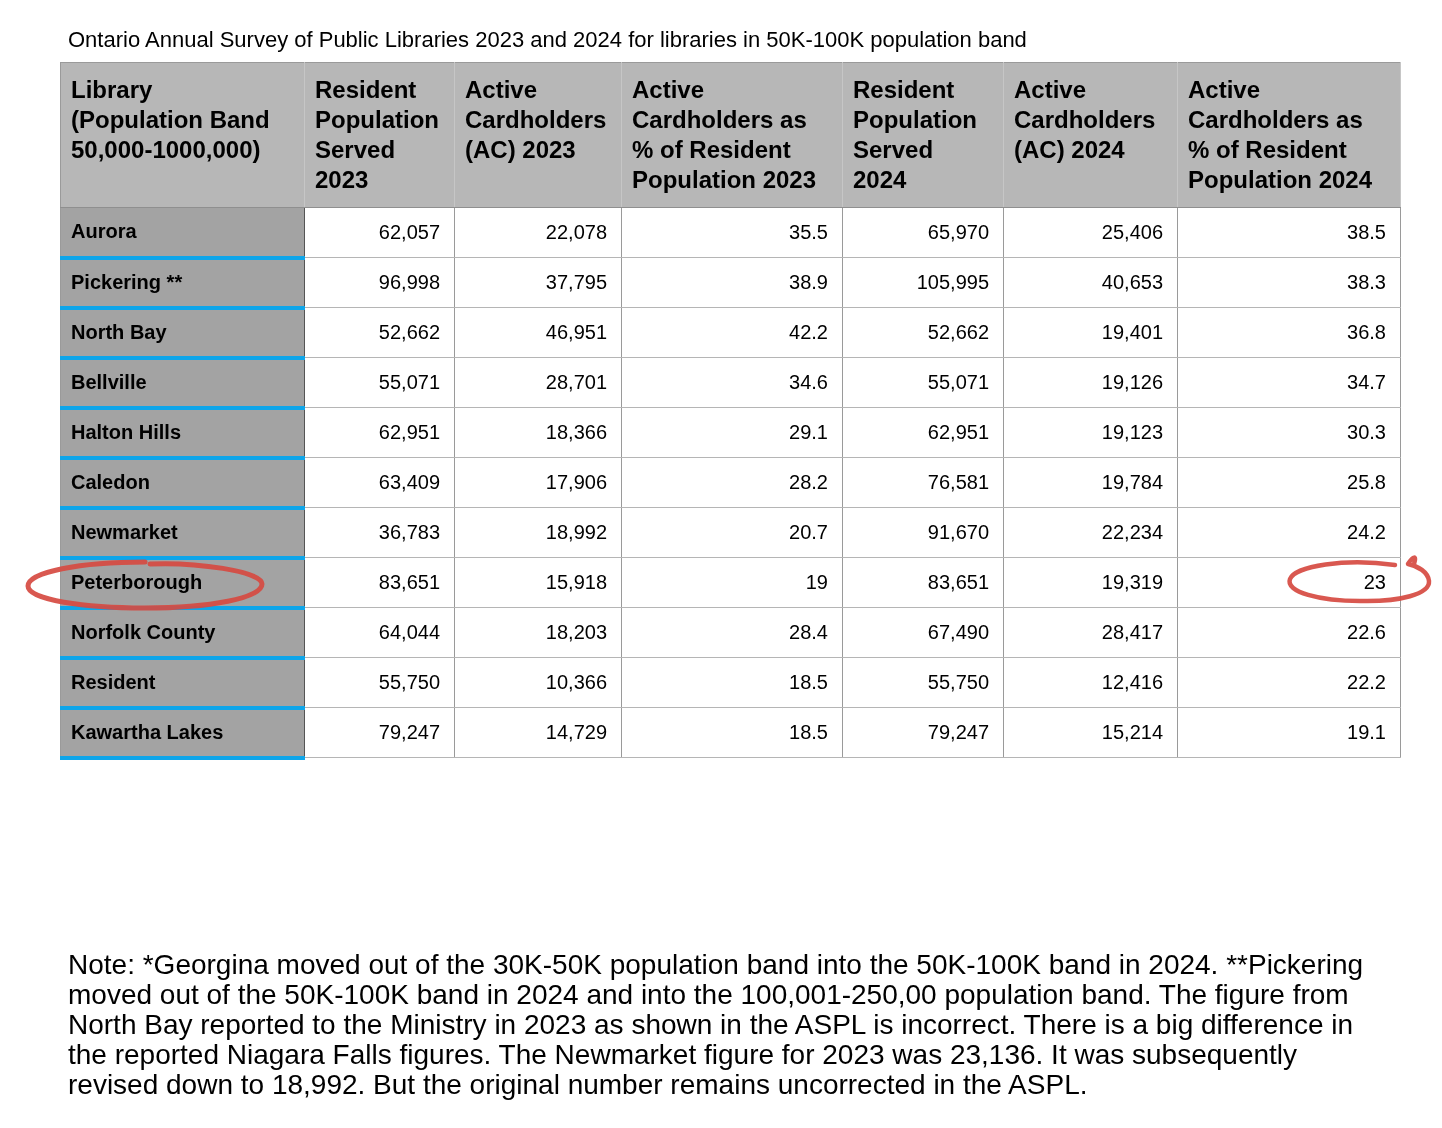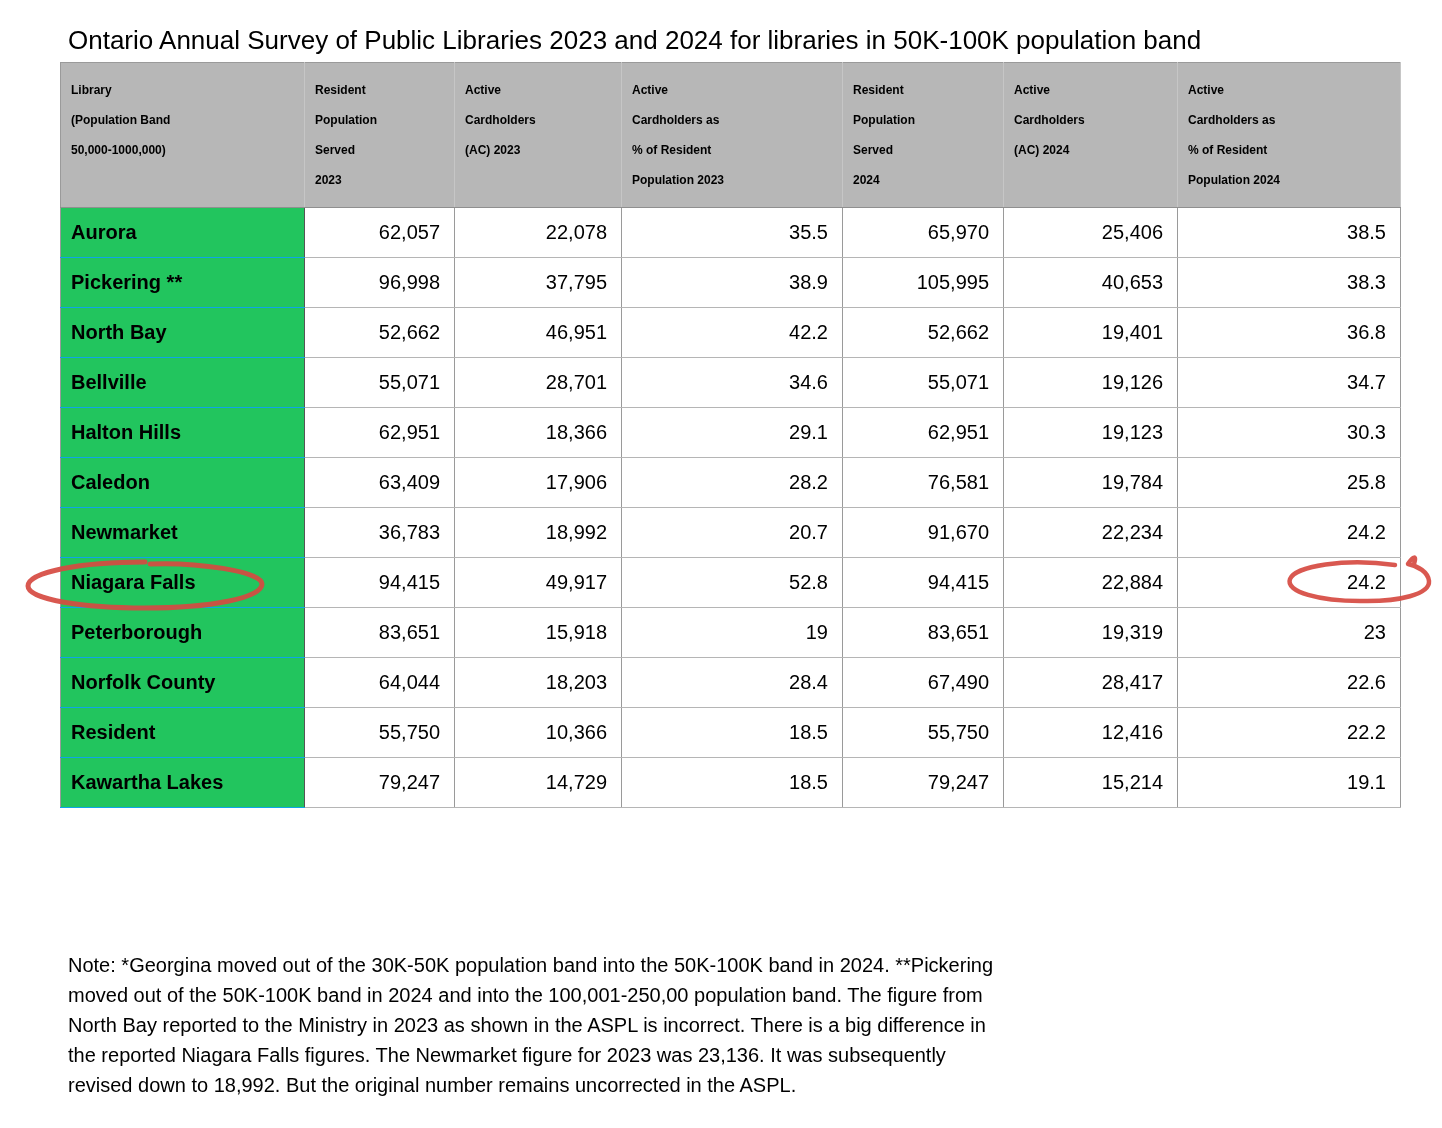--- a/index.html
+++ b/index.html
@@ -9,70 +9,70 @@
     background: #ffffff;
     position: relative;
     font-family: "Liberation Sans", sans-serif;
     color: #000;
     overflow: hidden;
   }
   .title {
     position: absolute;
     left: 68px;
     top: 27px;
-    font-size: 26px;
+    font-size: 22px;
     line-height: 26px;
     color: #000;
   }
   table.data {
     position: absolute;
     left: 60px;
     top: 62px;
     width: 1340px;
     border-collapse: collapse;
     table-layout: fixed;
     border: 1px solid #9a9a9a;
   }
   thead tr { height: 141px; }
   tbody tr { height: 50px; }
   th {
     background: #b7b7b7;
     font-weight: bold;
-    font-size: 12px;
+    font-size: 24px;
     line-height: 30px;
     text-align: left;
     vertical-align: top;
     padding: 12px 8px 12px 10px;
     white-space: pre-line;
     border-right: 1px solid #c6c6c6;
     border-bottom: 1px solid #8f8f8f;
   }
   td {
     font-size: 20px;
     border-right: 1px solid #9a9a9a;
     border-bottom: 1px solid #b5b5b5;
     padding: 0 14px 0 10px;
   }
   td.lib-cell {
-    background: #22c55e;
+    background: #a3a3a3;
     font-weight: bold;
     text-align: left;
     border-right: 1px solid #555555;
-    border-bottom: 1px solid #0ea5e9;
+    border-bottom: 4px solid #0ea5e9;
   }
   td.num-cell {
     background: #ffffff;
     text-align: right;
   }
   .note {
     position: absolute;
     left: 68px;
     top: 950px;
     width: 1340px;
-    font-size: 20px;
+    font-size: 28px;
     line-height: 30px;
     white-space: pre-line;
     color: #000;
   }
   svg.annot {
     position: absolute;
     left: 0;
     top: 0;
     pointer-events: none;
   }
@@ -185,29 +185,20 @@
       <tr>
         <td class="lib-cell">Newmarket</td>
         <td class="num-cell">36,783</td>
         <td class="num-cell">18,992</td>
         <td class="num-cell">20.7</td>
         <td class="num-cell">91,670</td>
         <td class="num-cell">22,234</td>
         <td class="num-cell">24.2</td>
       </tr>
       <tr>
-        <td class="lib-cell">Niagara Falls</td>
-        <td class="num-cell">94,415</td>
-        <td class="num-cell">49,917</td>
-        <td class="num-cell">52.8</td>
-        <td class="num-cell">94,415</td>
-        <td class="num-cell">22,884</td>
-        <td class="num-cell">24.2</td>
-      </tr>
-      <tr>
         <td class="lib-cell">Peterborough</td>
         <td class="num-cell">83,651</td>
         <td class="num-cell">15,918</td>
         <td class="num-cell">19</td>
         <td class="num-cell">83,651</td>
         <td class="num-cell">19,319</td>
         <td class="num-cell">23</td>
       </tr>
       <tr>
         <td class="lib-cell">Norfolk County</td>

